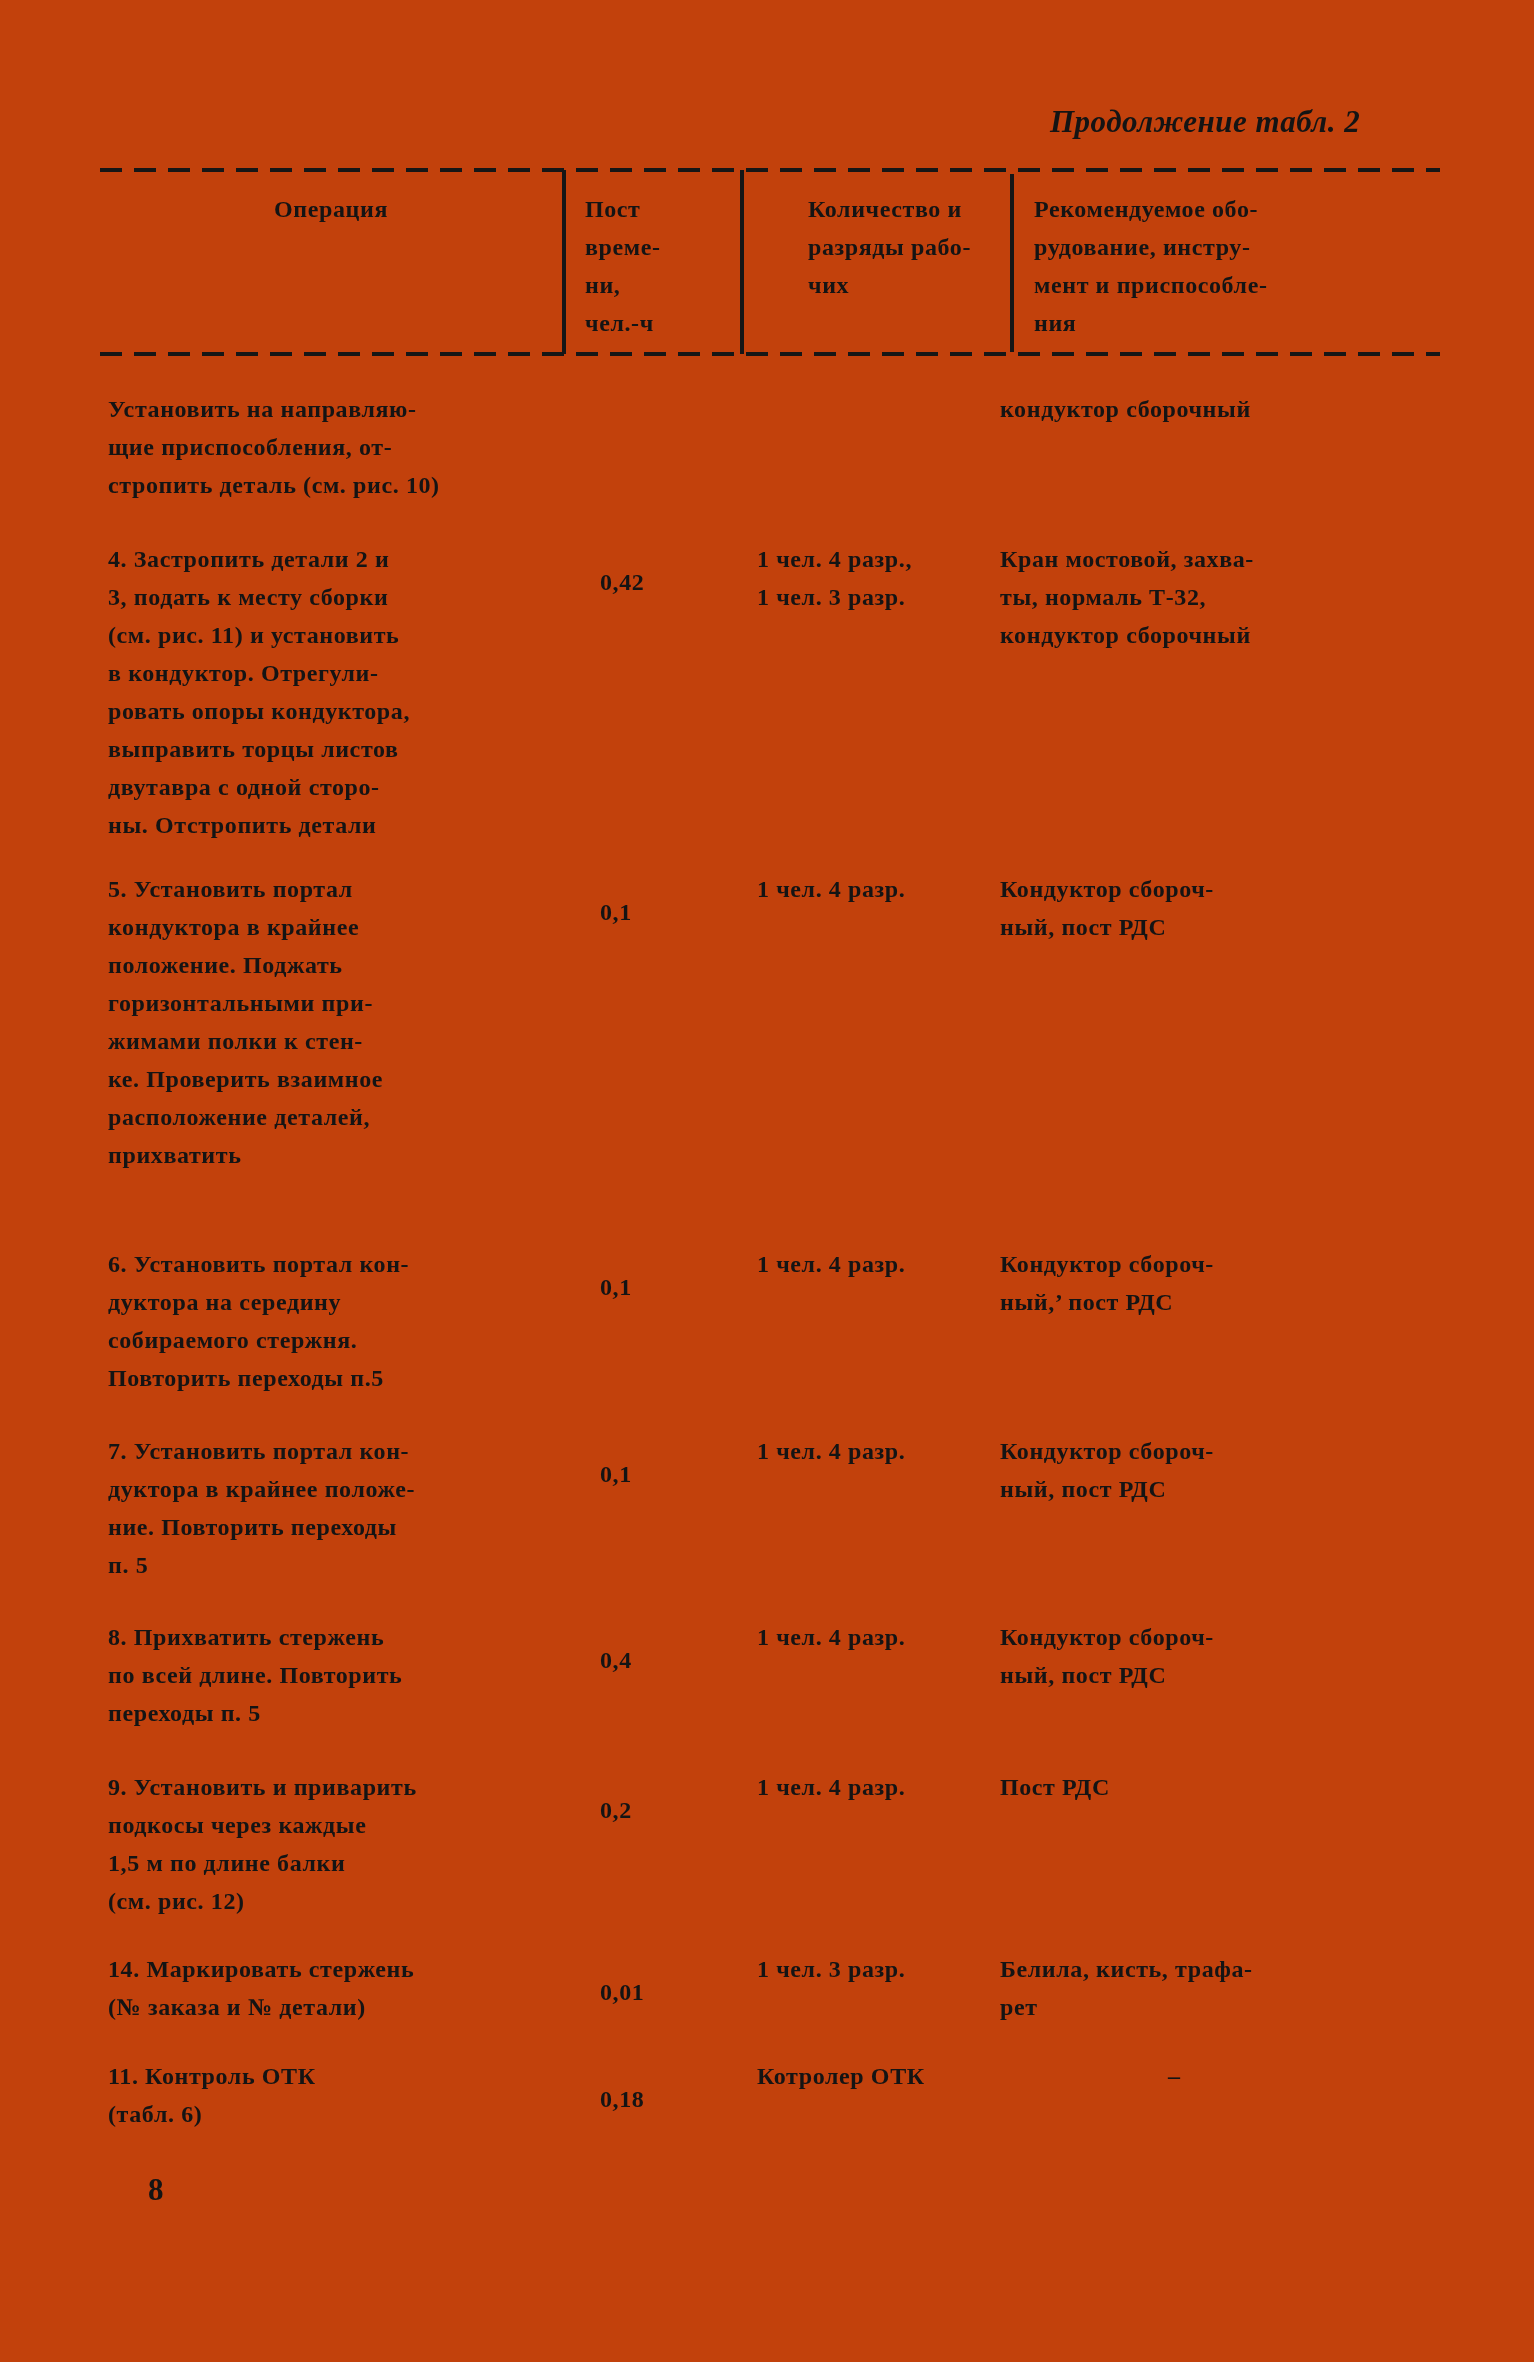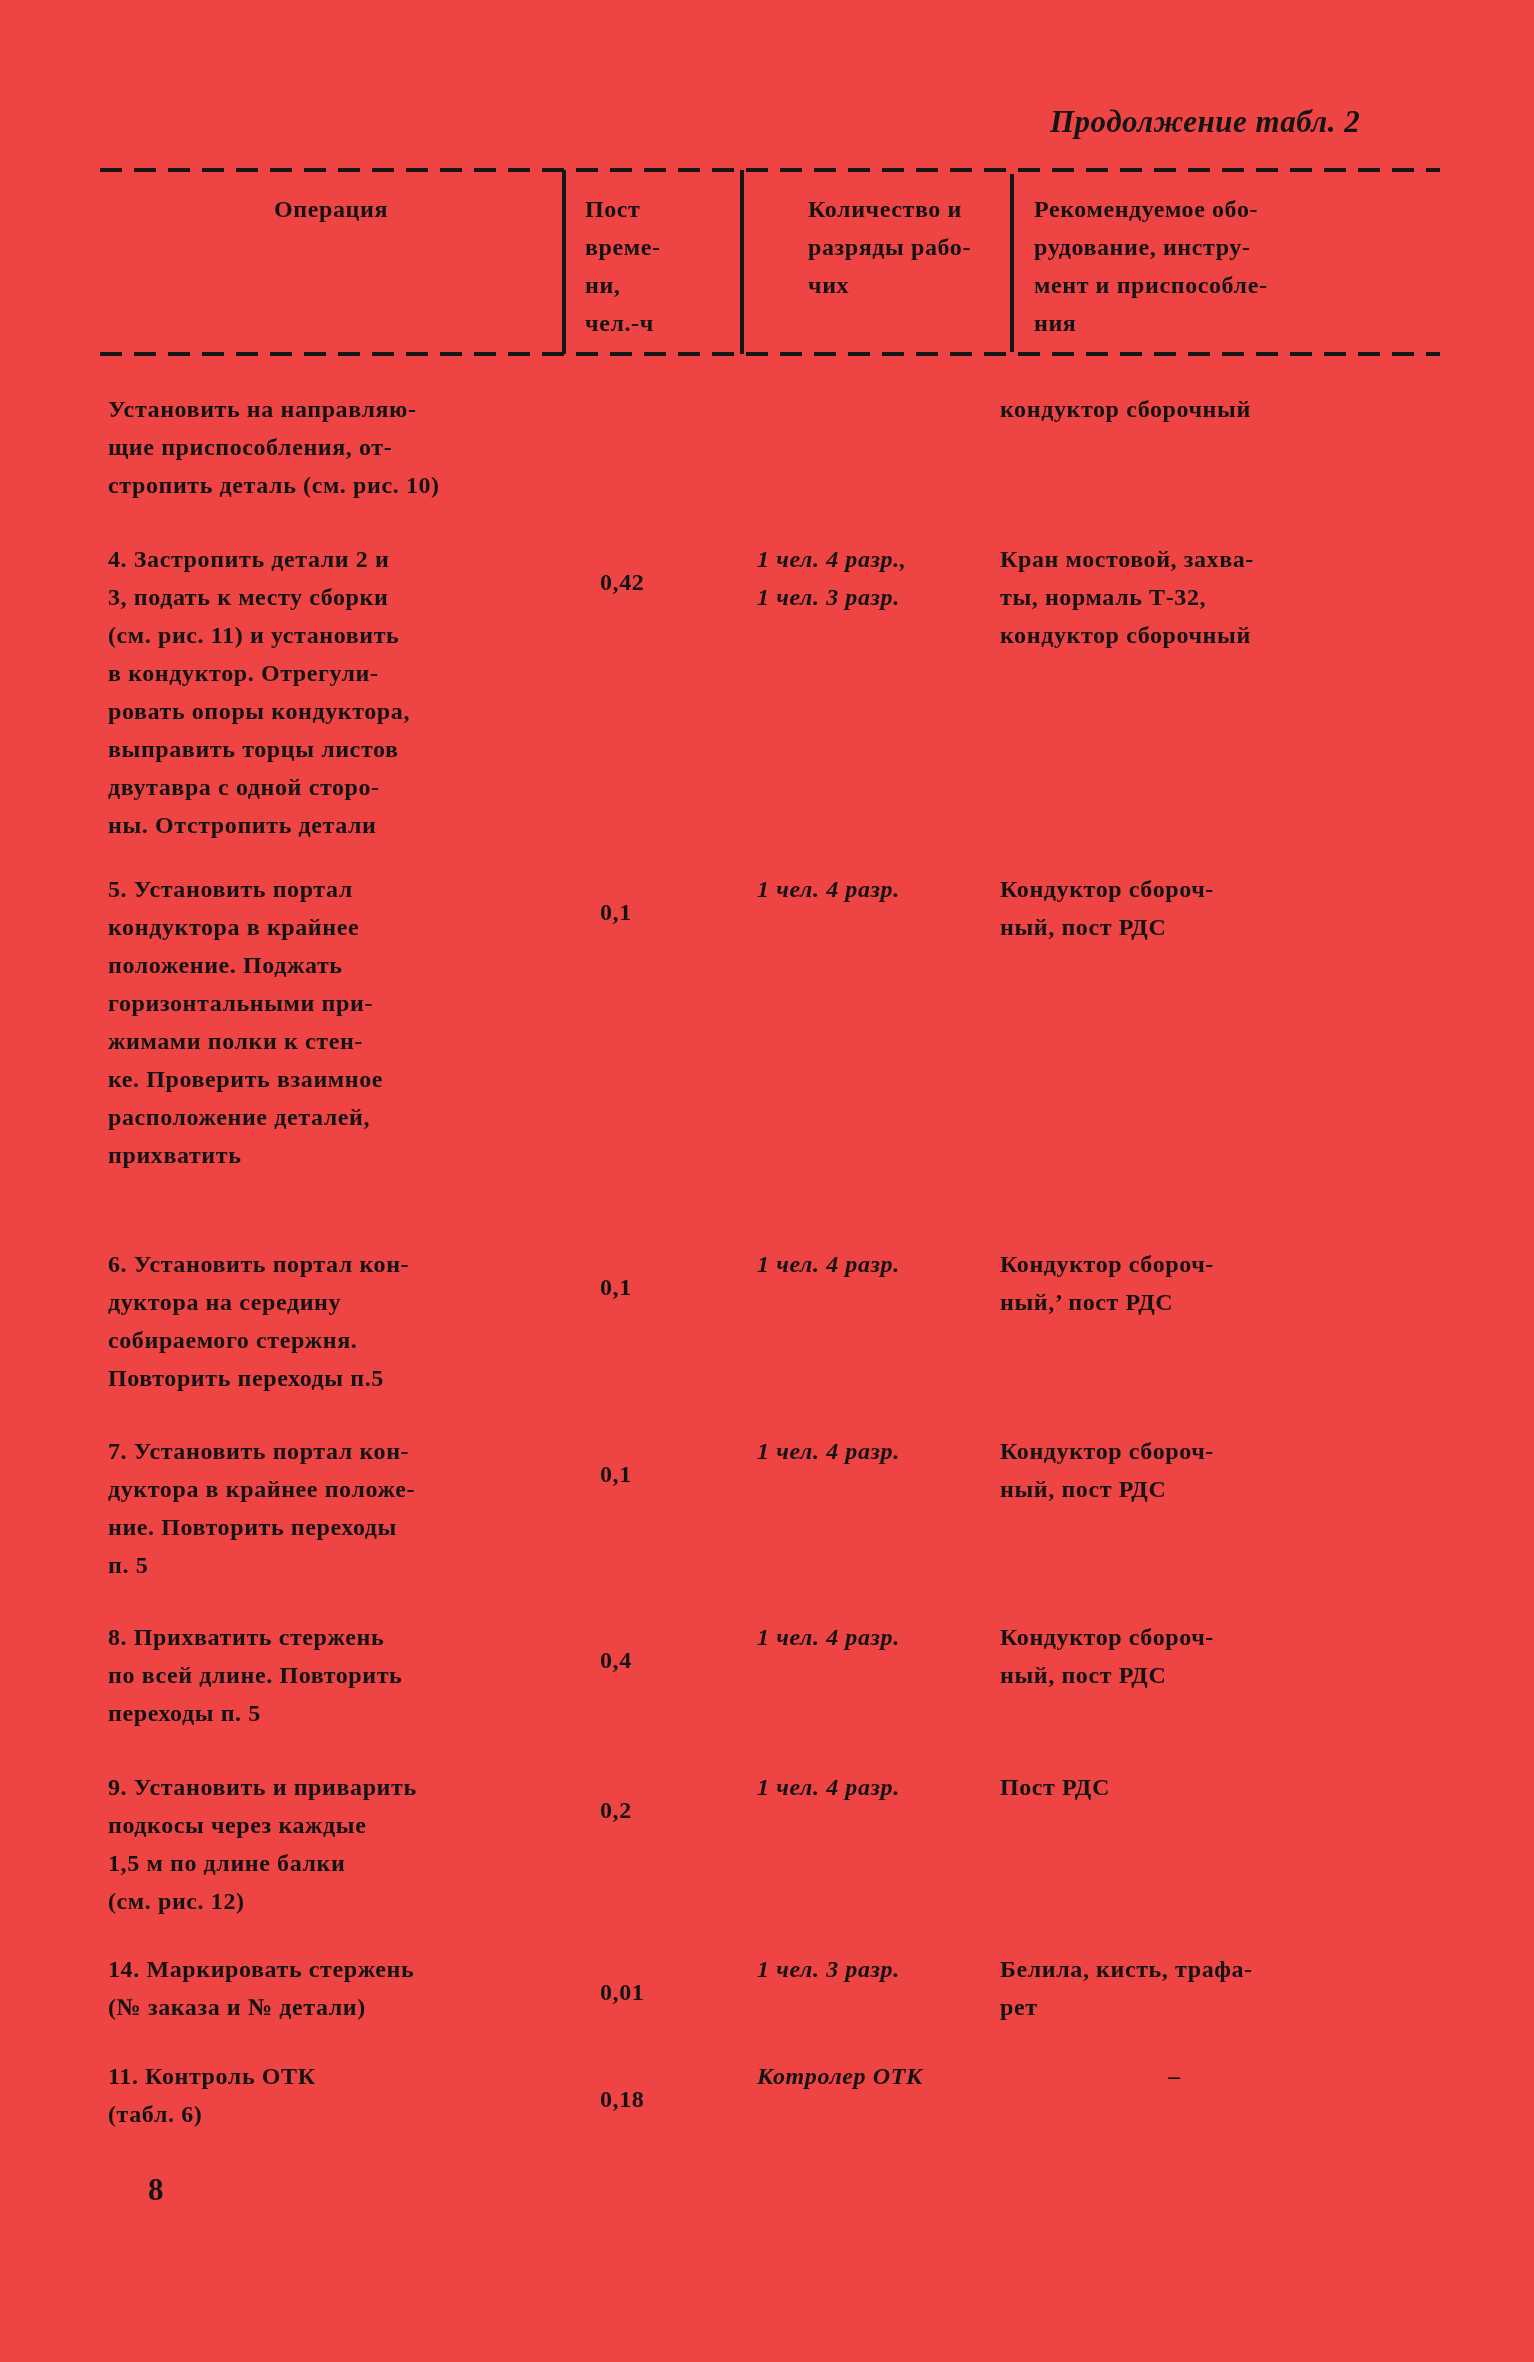--- a/index.html
+++ b/index.html
@@ -6,21 +6,21 @@
   body{
     width:1534px;height:2362px;
     background:#f6f6f3;
     font-family:"Liberation Serif","DejaVu Serif",serif;
     color:#141414;
     -webkit-font-smoothing:antialiased;
   }
   .page{
     position:relative;
     width:1534px;height:2362px;
-    background:#ef4444;
+    background:#c2410c;
     overflow:hidden;
   }
   .txt{
     font-weight:700;
     font-size:24px;
     line-height:38px;
     letter-spacing:0.6px;
     white-space:pre-line;
   }
   .continuation-note{
@@ -51,21 +51,21 @@
   .hcell{position:absolute;top:190px;}
   .hc-op{left:100px;width:462px;text-align:center;}
   .hc-norm{left:585px;width:150px;}
   .hc-workers{left:808px;width:240px;}
   .hc-equip{left:1034px;width:400px;}
   
   .row{position:absolute;left:0;width:1534px;}
   .cell{position:absolute;top:0;}
   .cell.op{left:100px;width:480px;margin-left:8px;}
   .cell.norm{left:600px;width:140px;margin-top:23px;}
-  .cell.workers{left:757px;width:260px;font-style:italic;}
+  .cell.workers{left:757px;width:260px;}
   .cell.equip{left:1000px;width:420px;}
   .cell.equip.dash-center{padding-left:168px;}
   .page-number{
     position:absolute;
     left:148px;top:2172px;
     font-size:31px;font-weight:700;
   }
 </style>
 </head>
 <body>

